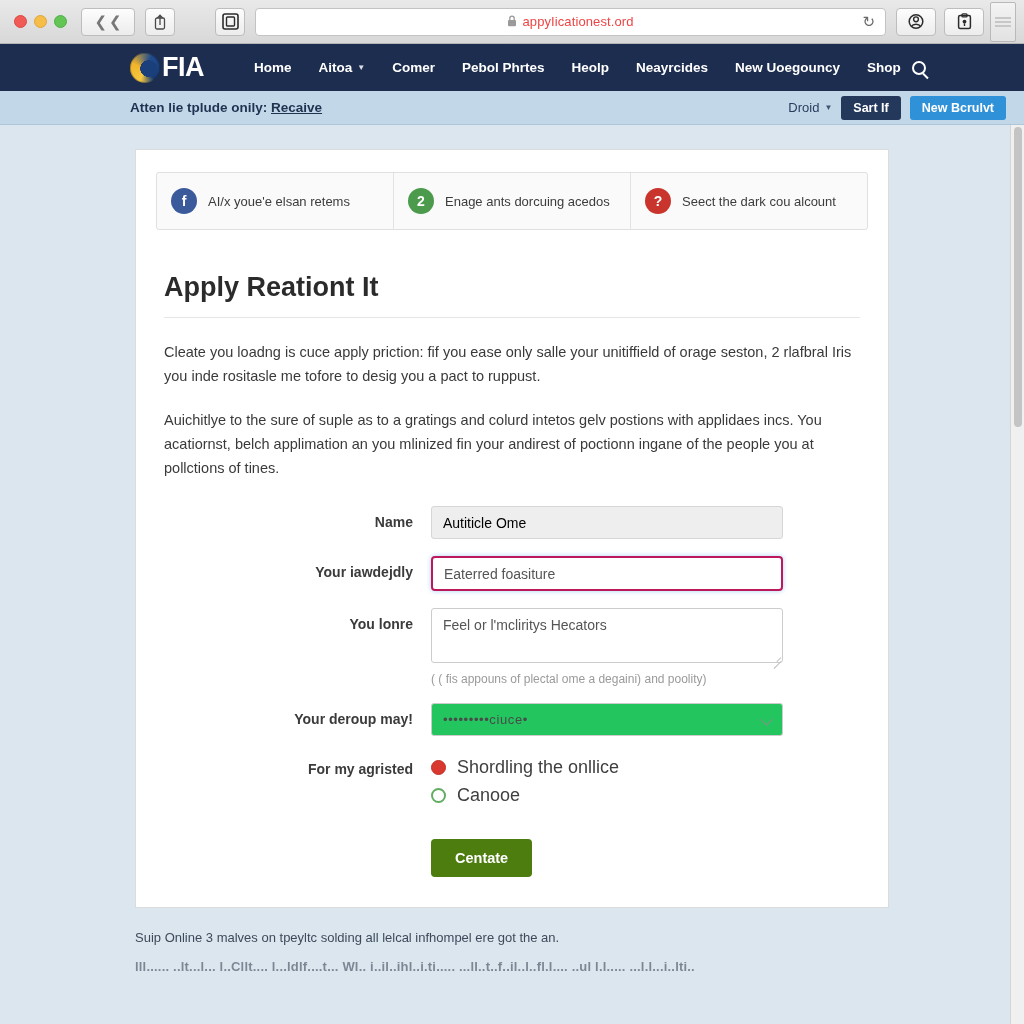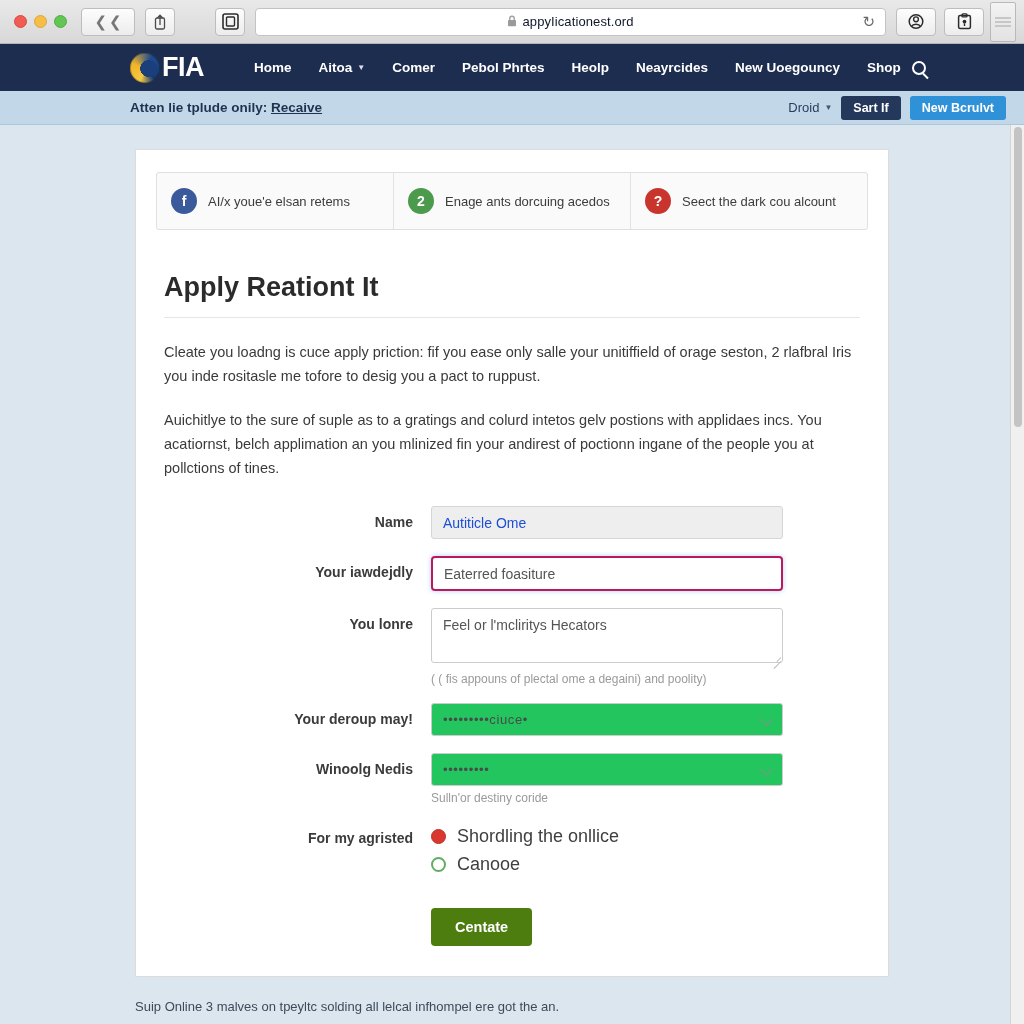--- a/index.html
+++ b/index.html
@@ -35,21 +35,21 @@
   .nav-group { margin-left:14px; display:flex; }
   .nav-group .chrome-btn { width:54px; gap:2px; }
   .chev { font-size:15px; color:#777; line-height:1; }
 
   .urlbar {
     flex:1; height:28px; margin:0 10px;
     background:#fff; border:1px solid #c3c3c3; border-radius:4px;
     display:flex; align-items:center; justify-content:center;
     position:relative;
   }
-  .url-text { font-size:13px; color:#0f172a; letter-spacing:.1px; }
+  .url-text { font-size:13px; color:#ef4444; letter-spacing:.1px; }
   .lock { margin-right:5px; display:inline-block; }
   .reload { position:absolute; right:10px; font-size:15px; color:#6a6a6a; line-height:1;}
 
   .right-chrome { display:flex; gap:8px; align-items:center; }
   .right-chrome .chrome-btn { width:40px; }
 
   .chrome-scroll-area{
     width:26px; height:40px; margin-left:6px;
     background:linear-gradient(180deg,#f3f3f3,#e2e2e2);
     border:1px solid #b9b9b9; border-radius:2px;
@@ -155,21 +155,21 @@
     width:275px; text-align:right; padding-right:18px; padding-top:8px;
     font-size:14px; font-weight:bold; color:#3b3b3b;
   }
   .control{ width:352px; }
   .inp{
     width:100%; height:33px; padding:6px 11px;
     border:1px solid #ccc; border-radius:3px;
     font-size:14px; color:#555; font-family:inherit;
     background:#fff;
   }
-  .inp.readonly{ background:#eeeeee; border-color:#d6d6d6; color:#1d4ed8; }
+  .inp.readonly{ background:#eeeeee; border-color:#d6d6d6; color:#000000; }
   .inp.focused{
     border:2px solid #be185d; border-radius:4px;
     box-shadow:0 0 5px rgba(102,175,233,.55);
     height:35px;
   }
   .ta{
     width:100%; height:55px; padding:7px 11px; resize:none;
     border:1px solid #ccc; border-radius:3px;
     font-size:14px; color:#555; font-family:inherit; line-height:1.3;
     overflow:hidden;
@@ -410,32 +410,20 @@
         <div class="control">
           <div class="sel-wrap">
             <div class="sel">
               <span>•••••••••ciuce•</span>
             </div>
             <span class="sel-caret"></span>
           </div>
         </div>
       </div>
 
-      <div class="row">
-        <div class="label">Winoolg Nedis</div>
-        <div class="control">
-          <div class="sel-wrap">
-            <div class="sel">
-              <span>•••••••••</span>
-            </div>
-            <span class="sel-caret"></span>
-          </div>
-          <div class="hint">Sulln'or destiny coride</div>
-        </div>
-      </div>
 
       <div class="row">
         <div class="label">For my agristed</div>
         <div class="control radios">
           <div class="radio-row">
             <span class="radio sel-red"></span>
             <span class="radio-label">Shordling the onllice</span>
           </div>
           <div class="radio-row">
             <span class="radio unsel-green"></span>

